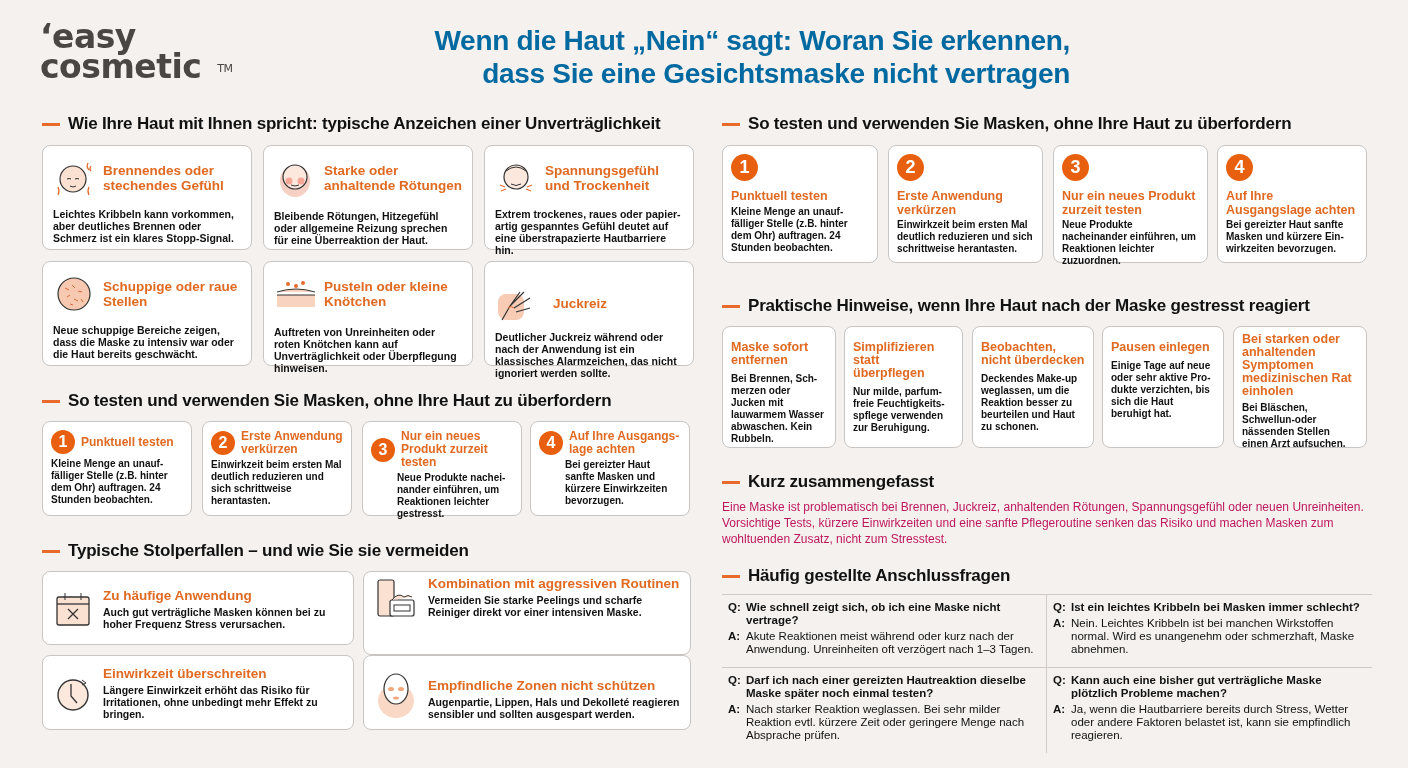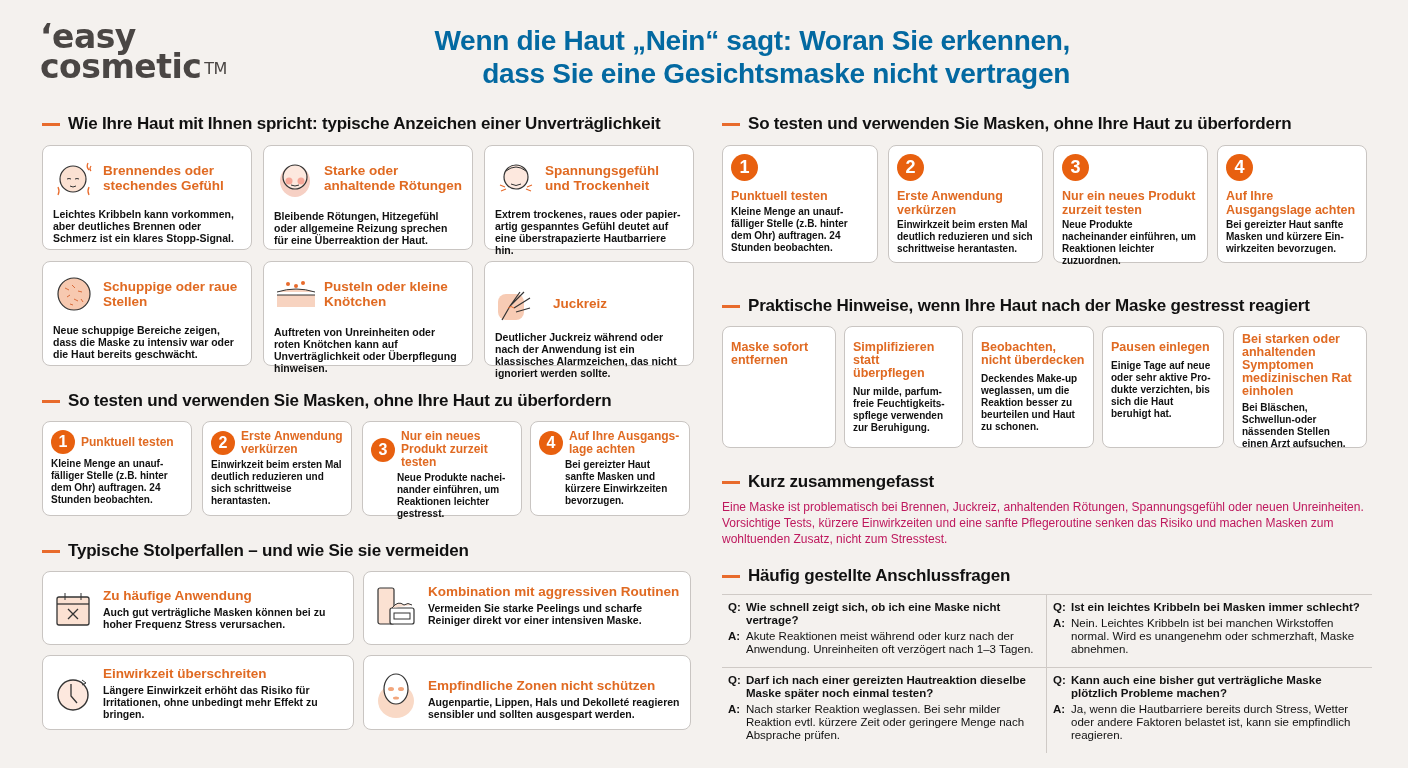--- a/index.html
+++ b/index.html
@@ -1,19 +1,19 @@
 <!DOCTYPE html>
 <html><head>
 <meta charset="utf-8">
 <style>
 *{box-sizing:border-box;margin:0;padding:0}
 html,body{width:1408px;height:768px;overflow:hidden}
 body{background:#f4f1ee;font-family:"Liberation Sans",sans-serif;color:#111;position:relative}
 .logo{position:absolute;left:40px;top:22px;font-family:"DejaVu Sans",sans-serif;font-weight:bold;color:#4a4644;font-size:33px;line-height:30px;letter-spacing:-0.5px}
-.logo sup{font-size:16px;font-weight:normal;vertical-align:top;position:relative;top:2px;margin-left:3px}
+.logo sup{font-size:11px;font-weight:normal;vertical-align:top;position:relative;top:2px;margin-left:16px}
 .title{position:absolute;left:330px;top:24px;width:740px;text-align:right;font-weight:bold;font-size:28px;line-height:33px;color:#0369a1;letter-spacing:-0.3px}
 .sec-h{position:absolute;display:flex;align-items:center;font-weight:bold;font-size:17px;color:#111;letter-spacing:-0.2px}
 .sec-h .dash{display:inline-block;width:18px;height:3px;background:#e86b2c;margin-right:8px}
 .card{position:absolute;background:#fff;border:1px solid #c9c5c2;border-radius:8px}
 .c-head{display:flex;align-items:center}
 .c-title{color:#e06a22;font-weight:bold;font-size:13.5px;line-height:15px}
 .c-text{font-size:10.5px;line-height:12px;color:#111;font-weight:bold}
 .ico{flex:0 0 auto;display:flex;align-items:center;justify-content:center}
 .num{width:24px;height:24px;border-radius:50%;background:#e8600f;color:#fff;font-weight:bold;font-size:16px;display:flex;align-items:center;justify-content:center;flex:0 0 auto}
 .num-lg{width:27px;height:27px;font-size:18px}
@@ -179,21 +179,21 @@
           <line x1="27" y1="3" x2="27" y2="10" stroke="#333"></line>
           <path d="M14 19 l10 10 M24 19 l-10 10" stroke="#333" stroke-width="1.3"></path>
         </svg>
     </span>
     <div>
       <div class="c-title">Zu häufige Anwendung</div>
       <div class="c-text" style="margin-top:3px">Auch gut verträgliche Masken können bei zu hoher Frequenz Stress verursachen.</div>
     </div>
   </div>
 </div>
-<div class="card" style="left:363px;top:571px;width:328px;height:74px;padding:12px 10px">
+<div class="card" style="left:363px;top:571px;width:328px;height:84px;padding:4px 10px">
   <div class="c-head" style="align-items:flex-start">
     <span class="ico" style="width:44px;height:44px;margin-right:10px">
       <svg width="44" height="44" viewBox="0 0 44 44">
           <rect x="4" y="4" width="16" height="36" rx="2" fill="#fbe1d2" stroke="#333" stroke-width="1.2"></rect>
           <rect x="16" y="24" width="24" height="16" rx="2" fill="#fff" stroke="#333" stroke-width="1.2"></rect>
           <rect x="20" y="29" width="16" height="6" fill="none" stroke="#333"></rect>
           <path d="M18 24 q6 -8 12 -3 q4 -3 8 0" fill="#fbe1d2" stroke="#333"></path>
         </svg>
     </span>
     <div>
@@ -261,20 +261,21 @@
   <div class="c-text" style="margin-top:2px;font-size:10px">Bei gereizter Haut sanfte Masken und kürzere Ein-wirkzeiten bevorzugen.</div>
 </div>
 
 <div class="sec-h" style="left:722px;top:296px">
     <span class="dash"></span>
     <span>Praktische Hinweise, wenn Ihre Haut nach der Maske gestresst reagiert</span>
   </div>
 
 <div class="card" style="left:722px;top:326px;width:114px;height:122px;padding:14px 8px 8px">
   <div class="c-title" style="font-size:12.5px;line-height:13px">Maske sofort entfernen</div>
+  <div class="c-text" style="margin-top:6px;font-size:10px">Bei Brennen, Sch-merzen oder Jucken mit lauwarmem Wasser abwaschen. Kein Rubbeln.</div>
 </div>
 <div class="card" style="left:844px;top:326px;width:119px;height:122px;padding:14px 8px 8px">
   <div class="c-title" style="font-size:12.5px;line-height:13px">Simplifizieren statt überpflegen</div>
   <div class="c-text" style="margin-top:6px;font-size:10px">Nur milde, parfum-freie Feuchtigkeits-spflege verwenden zur Beruhigung.</div>
 </div>
 <div class="card" style="left:972px;top:326px;width:122px;height:122px;padding:14px 8px 8px">
   <div class="c-title" style="font-size:12.5px;line-height:13px">Beobachten, nicht überdecken</div>
   <div class="c-text" style="margin-top:6px;font-size:10px">Deckendes Make-up weglassen, um die Reaktion besser zu beurteilen und Haut zu schonen.</div>
 </div>
 <div class="card" style="left:1102px;top:326px;width:122px;height:122px;padding:14px 8px 8px">

